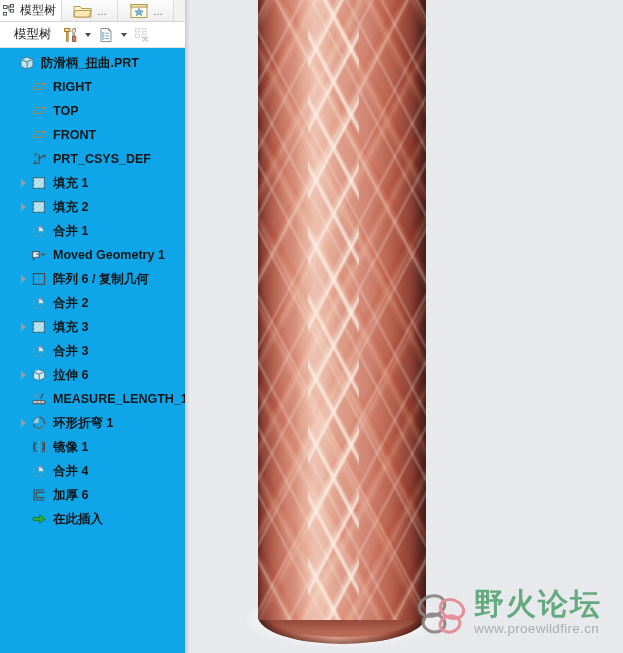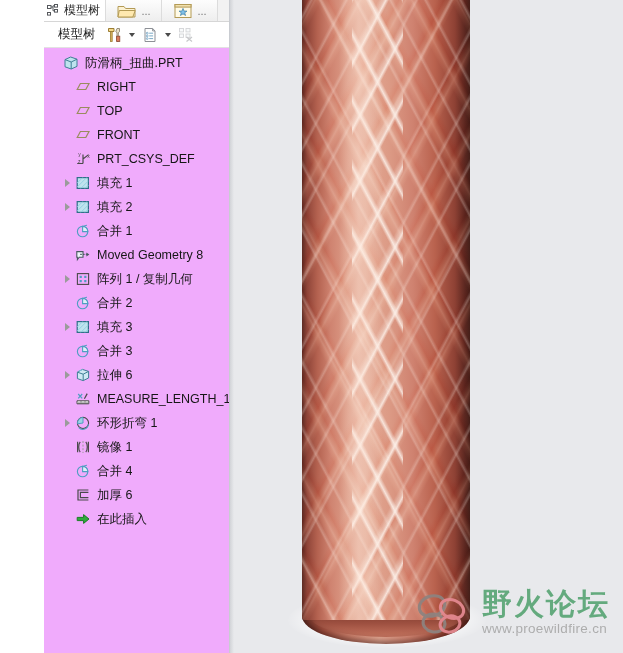--- a/index.html
+++ b/index.html
@@ -19,21 +19,20 @@
 
   
   #left-panel {
     width: 186px;
     height: 653px;
     background: #ffffff;
     display: flex;
     flex-direction: column;
     position: relative;
     border-right: 1px solid #c9ccd1;
-    margin-left: 44px;
   }
 
   
   .tab-strip {
     height: 22px;
     display: flex;
     align-items: stretch;
     background: #f2f2f2;
     border-bottom: 1px solid #d6d6d6;
     overflow: hidden;
@@ -99,21 +98,22 @@
     border-right:3.5px solid transparent;
     border-top:4px solid #4a4a4a;
   }
   .tb-item.disabled { opacity: .38; }
 
   
   #tree {
     flex: 1 1 auto;
     overflow: hidden;
     padding-top: 3px;
-    background: #f0abfc;
+    background: #0ea5e9;
+    font-weight: bold;
   }
   .row {
     height: 24px;
     display: flex;
     align-items: center;
     font-size: 12.5px;
     color: #161616;
     white-space: nowrap;
     padding-left: 4px;
   }
@@ -285,21 +285,20 @@
   #watermark {
     position:absolute;
     right: 6px;
     bottom: 6px;
     width: 205px;
     height: 70px;
     display:flex;
     align-items:center;
     opacity:.93;
     pointer-events:none;
-    gap:8px;
   }
   #wm-logo { width:60px; height:60px; flex:0 0 60px; }
   #wm-text { display:flex; flex-direction:column; justify-content:center; margin-left:2px; }
   #wm-title {
     font-size: 30px;
     font-weight: bold;
     color: #5ba676;
     letter-spacing: 2px;
     line-height: 1.05;
     font-family: "DejaVu Sans", sans-serif;
@@ -491,37 +490,37 @@
         <div class="row">
           <span class="ind" style="flex: 0 0 12px;"></span>
           <span class="arrow"></span>
           <span class="ico">
             <svg viewBox="0 0 18 18" width="18" height="18">
               <path d="M2.8 5.6 L9 5.6 L9 11.2 L5.2 11.2 L3.4 13.6 L3.4 11.2 L2.8 11.2 Z" fill="#eef5f9" stroke="#4a5760" stroke-width="1.1"></path>
               <path d="M6.2 8.4 h6.6" stroke="#4a5760" stroke-width="1.2" stroke-dasharray="1.6 1.2"></path>
               <path d="M12.4 6.4 L15.4 8.4 L12.4 10.4 Z" fill="#4a5760"></path>
             </svg>
           </span>
-          <span class="label">Moved Geometry 8</span>
+          <span class="label">Moved Geometry 1</span>
         </div>
         <div class="row">
           <span class="ind" style="flex: 0 0 12px;"></span>
           <span class="arrow has">
             <i></i>
           </span>
           <span class="ico">
             <svg viewBox="0 0 18 18" width="18" height="18">
               <rect x="3.4" y="3.6" width="11.2" height="10.8" fill="none" stroke="#4a4a4a" stroke-width="1.1"></rect>
               <rect x="5.6" y="5.8" width="2.2" height="2.2" fill="#4f9ec2"></rect>
               <rect x="10.2" y="5.8" width="2.2" height="2.2" fill="#4f9ec2"></rect>
               <rect x="5.6" y="10" width="2.2" height="2.2" fill="#4f9ec2"></rect>
               <rect x="10.2" y="10" width="2.2" height="2.2" fill="#4f9ec2"></rect>
             </svg>
           </span>
-          <span class="label">阵列 1 / 复制几何</span>
+          <span class="label">阵列 6 / 复制几何</span>
         </div>
         <div class="row">
           <span class="ind" style="flex: 0 0 12px;"></span>
           <span class="arrow"></span>
           <span class="ico">
             <svg viewBox="0 0 18 18" width="18" height="18">
               <circle cx="8.6" cy="9.6" r="5.2" fill="none" stroke="#4f9ec2" stroke-width="1.1"></circle>
               <path d="M8.6 9.6 L8.6 4.4 A5.2 5.2 0 0 1 13.8 9.6 Z" fill="#dff0f8" stroke="#4f9ec2" stroke-width="1.1"></path>
               <path d="M8.6 4.4 L13 3.2" stroke="#4f9ec2" stroke-width="1"></path>
             </svg>

